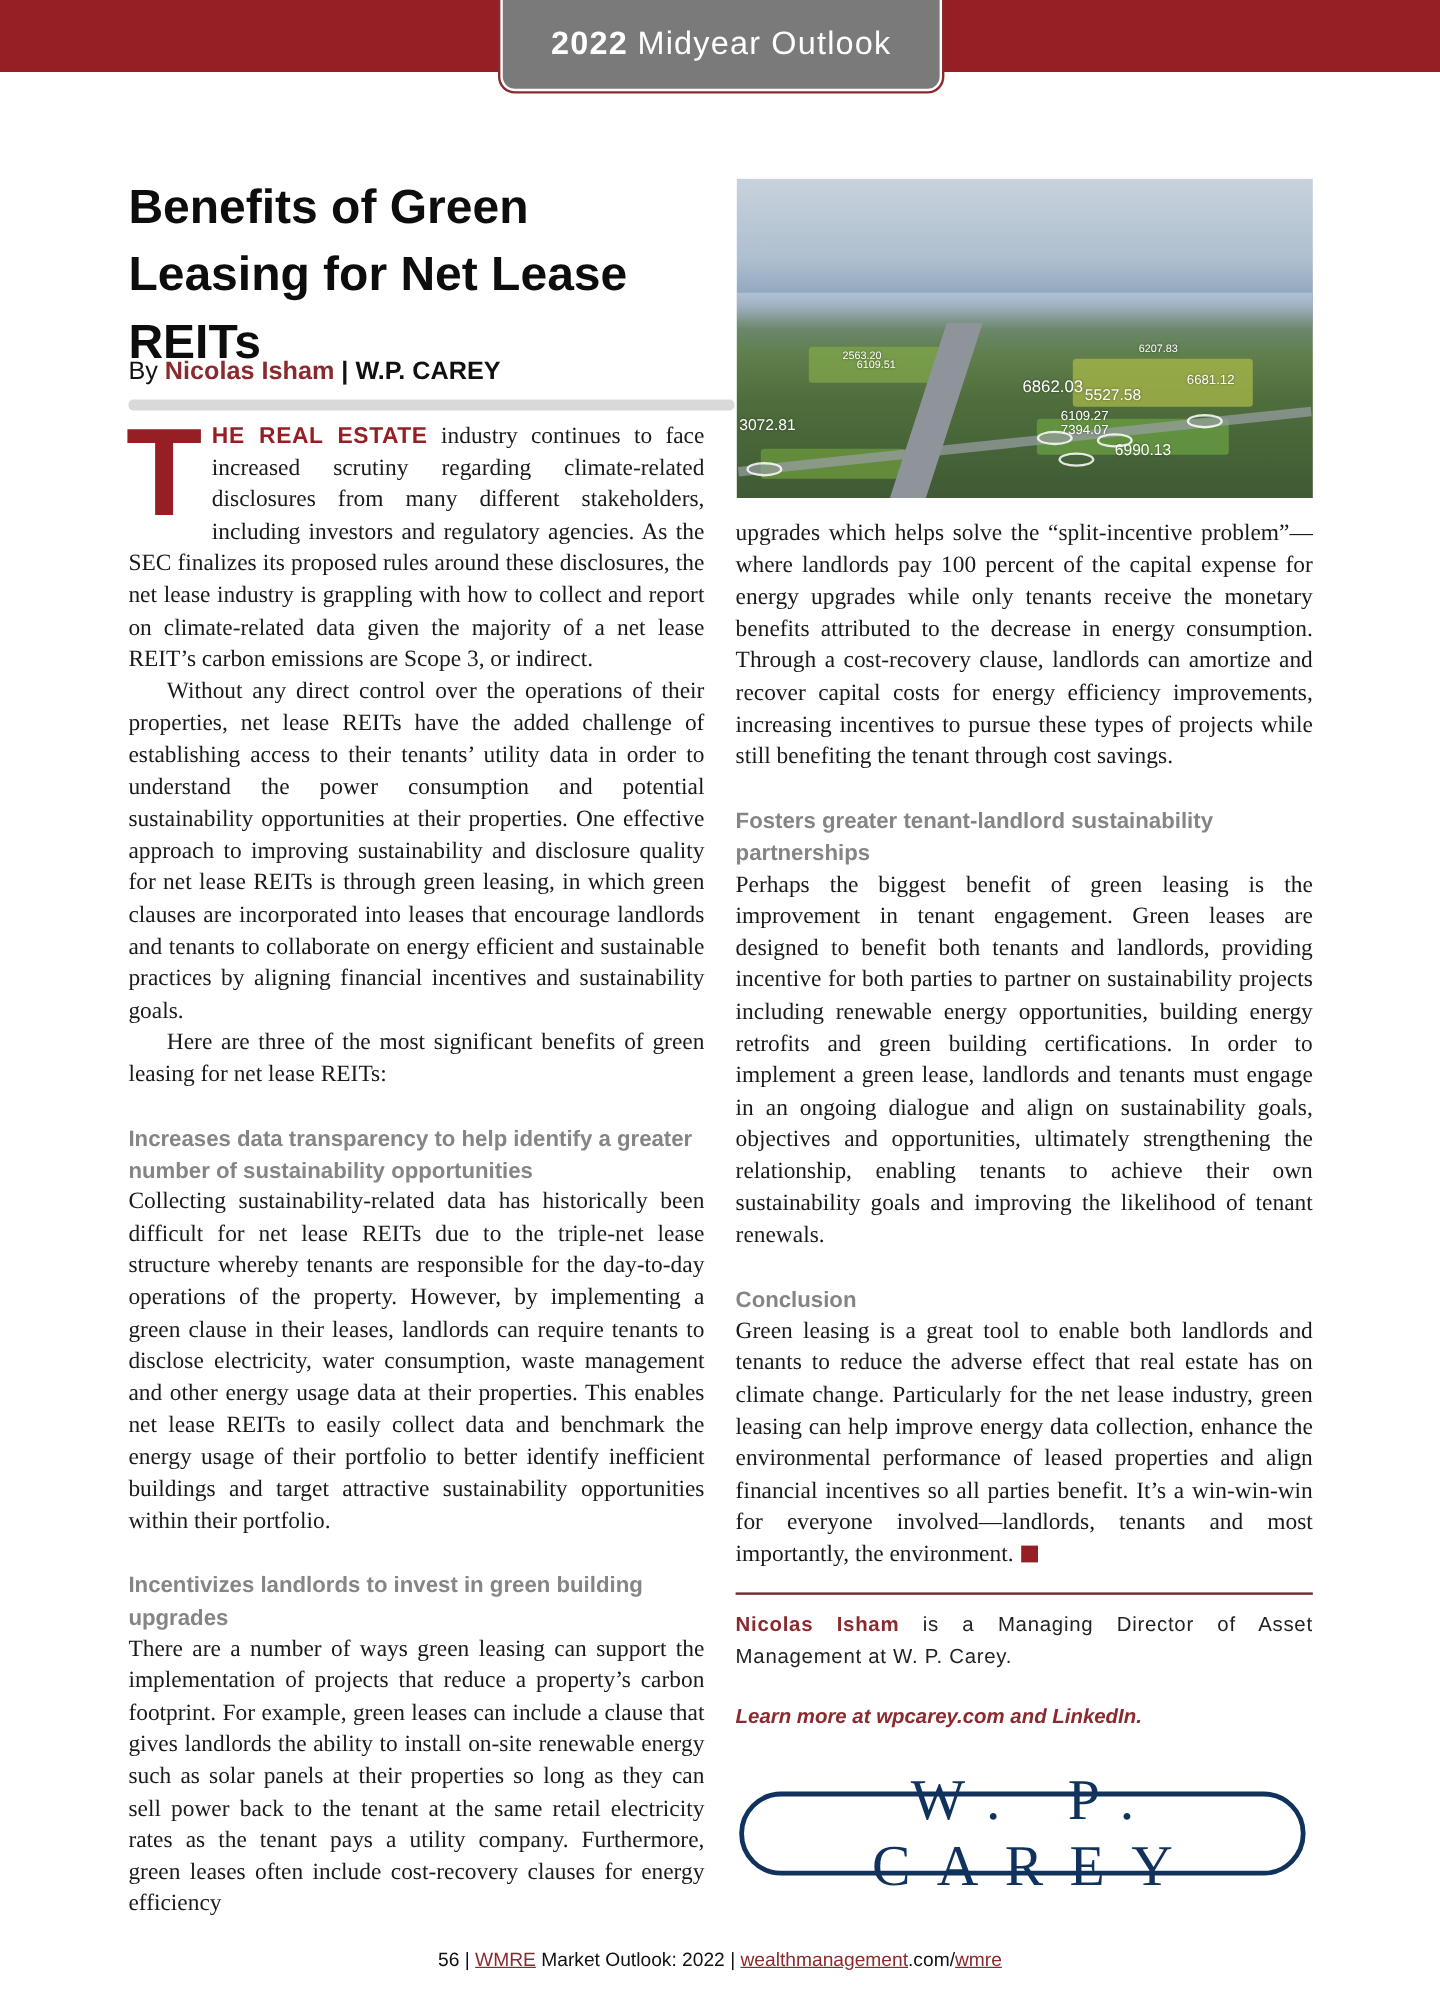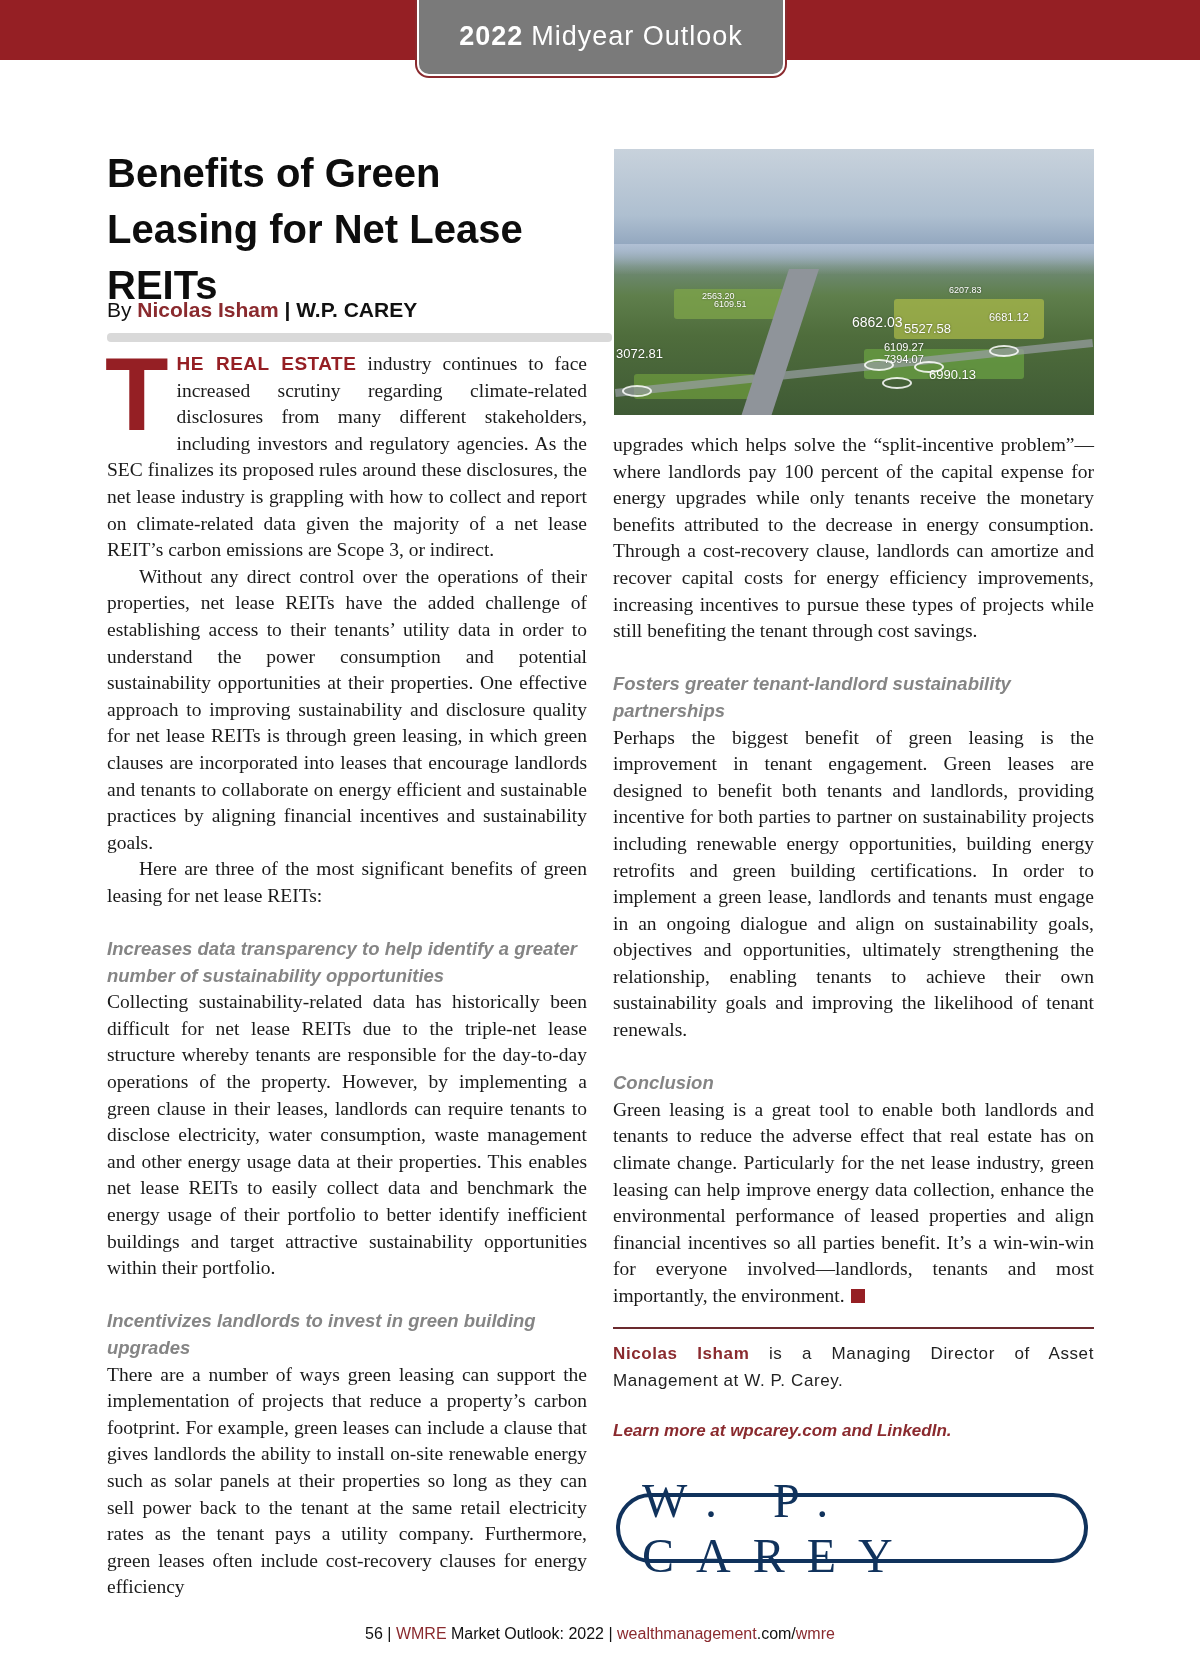--- a/index.html
+++ b/index.html
@@ -44,21 +44,21 @@
   .photo .lbl { position:absolute; color:#ffffff; font-family:"Liberation Sans", sans-serif; font-size:11px; text-shadow:0 0 2px rgba(0,0,0,.5); }
   .photo .ring { position:absolute; width:26px; height:8px; border:2px solid rgba(255,255,255,.85); border-radius:50%; }
 
   .col { position: absolute; font-size: 19.5px; line-height: 26.6px; text-align: justify; }
   .col-left { left: 107px; top: 351px; width: 480px; }
   .col-right { left: 613px; top: 432px; width: 481px; }
   .col p { margin: 0; }
   .col p.indent { text-indent: 32px; }
   .col h3 {
     margin: 0; font-family: "Liberation Sans", "DejaVu Sans", sans-serif; font-weight: 700;
-    font-size: 18.5px; line-height: 26.6px; color: #858585; text-align: left; font-style: italic;
+    font-size: 18.5px; line-height: 26.6px; color: #858585; text-align: left;
   }
   .gap { height: 26.6px; }
   .dropcap {
     float: left; font-family: "Liberation Sans", "DejaVu Sans", sans-serif; font-weight: 700;
     color: #951f24; font-size: 104px; line-height: 78px; margin: 4px 8px 0 -2px; height: 78px;
   }
   .leadin { font-family: "Liberation Sans", "DejaVu Sans", sans-serif; font-weight: 700; color: #951f24; font-size: 19px; letter-spacing: .5px; }
   .endmark { display: inline-block; width: 14px; height: 14px; background: #951f24; margin-left: 6px; vertical-align: -1px; }
 
   .rule-red { position: absolute; left: 613px; top: 1327px; width: 481px; height: 2px; background: #6b2a2e; }
@@ -71,27 +71,27 @@
   .learn {
     position: absolute; left: 613px; top: 1421px;
     font-family: "Liberation Sans", "DejaVu Sans", sans-serif; font-style: italic; font-weight: 700;
     font-size: 17px; color: #8a2a2e; text-align: right;
   }
   .logo {
     position: absolute; left: 616px; top: 1493px; width: 472px; height: 70px;
     border: 4px solid #10325c; border-radius: 38px;
     display: flex; align-items: center; justify-content: center;
     font-family: "Liberation Serif", "DejaVu Serif", serif; font-size: 48px; letter-spacing: 22px;
-    color: #10325c; padding-left: 22px; box-sizing: border-box;
+    color: #10325c; padding-left: 22px; box-sizing: border-box; text-align: center;
   }
   .footer {
     position: absolute; left: 0; top: 1625px; width: 1200px; text-align: center;
     font-family: "Liberation Sans", "DejaVu Sans", sans-serif; font-size: 16px; color: #111;
   }
-  .footer .red { color: #8a2a2e; }
+  .footer .red { color: #8a2a2e; text-decoration: underline; }
 </style>
 </head>
 <body>
 
 <div class="topbar"></div>
 <div class="badge">
   <b>2022</b>
   <span class="light">Midyear Outlook</span>
 </div>
 

